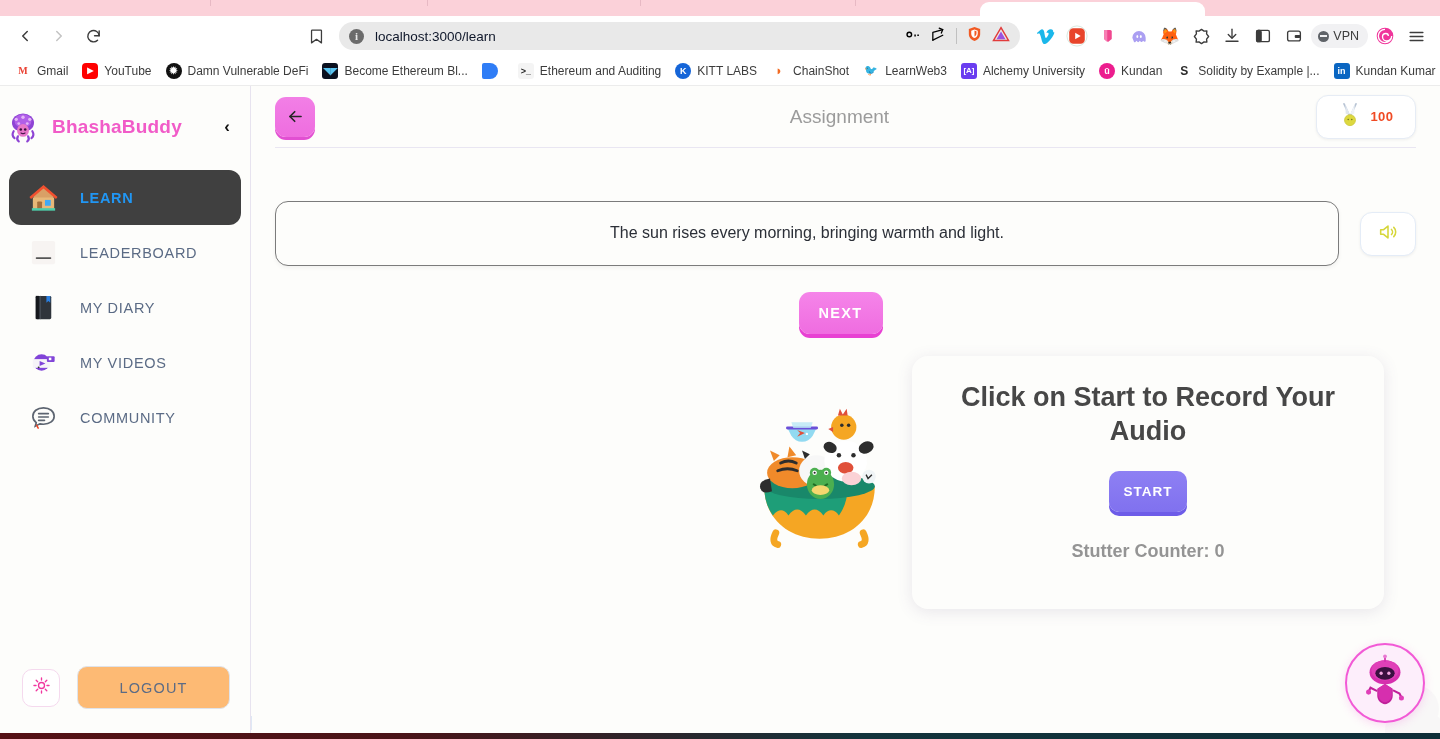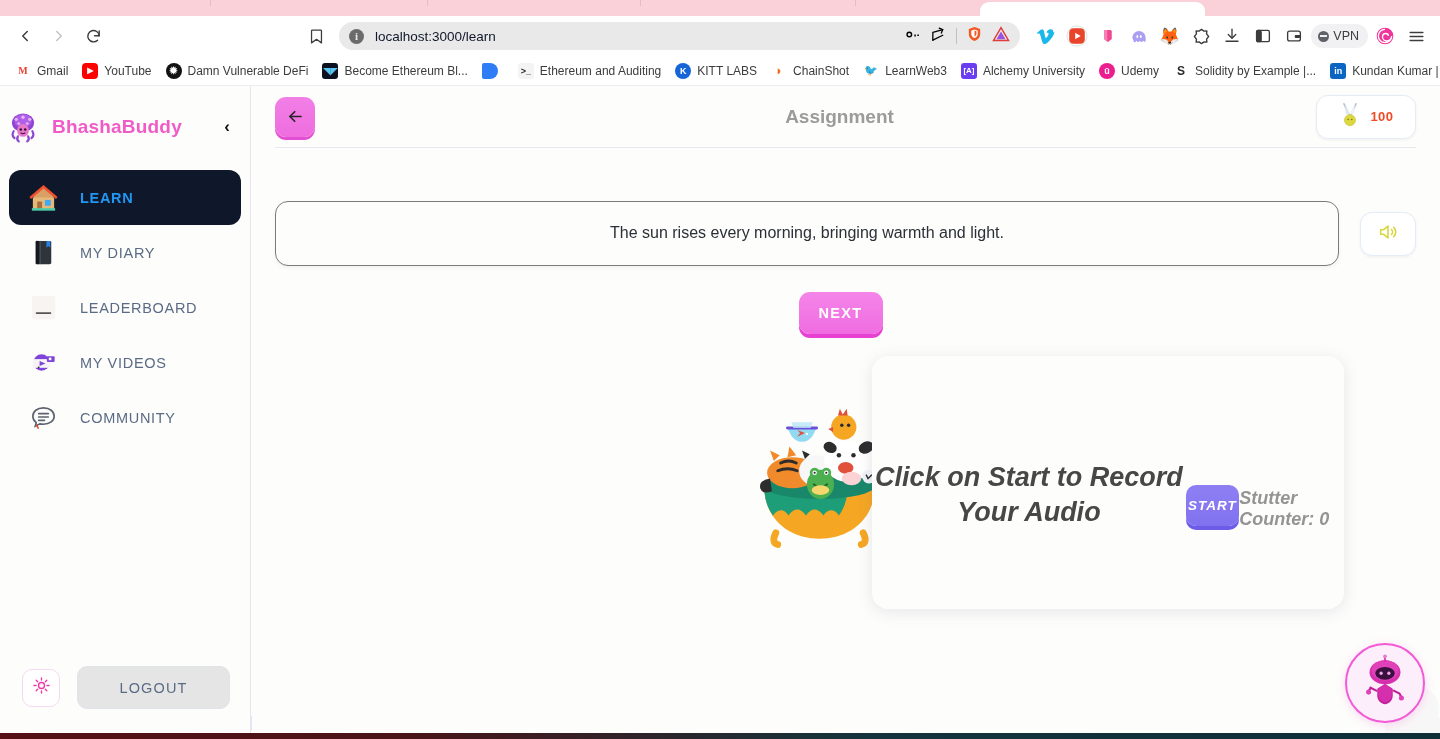--- a/index.html
+++ b/index.html
@@ -87,54 +87,54 @@
     font-size: 19px; font-weight: bold; color: #f15bc8; letter-spacing: .2px; flex: 1 1 auto;
   }
   .brand-collapse { font-size: 17px; color: #111; padding: 0 6px; font-weight: 600; }
 
   .nav { margin-top: 26px; display: flex; flex-direction: column; }
   .nav-item {
     display: flex; align-items: center; gap: 20px; height: 55px;
     margin: 0 9px; padding: 0 17px; border-radius: 12px; color: #5b6b85;
     font-size: 14.5px; letter-spacing: .7px; font-weight: 500;
   }
-  .nav-item.active { background: #0f172a; color: #2196f3; font-weight: 600; }
+  .nav-item.active { background: #404040; color: #2196f3; font-weight: 600; }
   .nav-ic { width: 34px; height: 34px; flex: 0 0 auto; display: flex; align-items: center; justify-content: center; }
 
   .sidebar-footer {
     margin-top: auto; display: flex; align-items: center; gap: 17px;
     padding: 0 20px 27px 22px;
   }
   .theme-toggle {
     width: 38px; height: 38px; border-radius: 10px; border: 1px solid #f5d9ee;
     display: flex; align-items: center; justify-content: center; background: #fff;
   }
   .logout-btn {
     flex: 1 1 auto; height: 43px; border-radius: 10px; border: 1px solid #dfe3ea;
-    background: #e5e5e5; display: flex; align-items: center; justify-content: center;
+    background: #fdba74; display: flex; align-items: center; justify-content: center;
     font-size: 14.5px; letter-spacing: 1.1px; color: #5b6b85; font-weight: 500;
   }
 
   
   .main { flex: 1 1 auto; height: 650px; position: relative; background: #fdfdfb; }
 
   .topbar {
     height: 62px; position: relative; display: flex; align-items: center;
     border-bottom: 1px solid #e9e6f2; margin: 0 24px;
   }
   .back-btn {
     width: 40px; height: 40px; border-radius: 11px;
     background: linear-gradient(#f27fe6, #ee6ddf);
     box-shadow: 0 3px 0 #e24fd2;
     display: flex; align-items: center; justify-content: center; color: #262626;
     margin-left: 0;
   }
   .page-title {
     position: absolute; left: 0; right: 12px; text-align: center;
-    font-size: 19px; color: #9b9b9b; font-weight: 700; pointer-events: none;
+    font-size: 19px; color: #9b9b9b; font-weight: 400; pointer-events: none;
   }
   .points-badge {
     margin-left: auto; height: 44px; min-width: 100px; border-radius: 12px;
     background: #fff; border: 1px solid #e6ecf5; box-shadow: 0 1px 3px rgba(0,0,0,.06);
     display: flex; align-items: center; justify-content: center; gap: 8px; padding: 0 16px;
   }
   .points-value { font-size: 13px; color: #f04a24; font-weight: 600; letter-spacing: .5px; }
 
   .content { padding: 0 24px; position: relative; height: 588px; }
 
@@ -156,23 +156,23 @@
     min-width: 84px; height: 42px; border-radius: 11px; padding: 0 18px;
     background: linear-gradient(#f585e9, #ef6ce0);
     box-shadow: 0 4px 0 #e840d3;
     display: flex; align-items: center; justify-content: center;
     color: #ffffff; font-size: 14.5px; font-weight: 600; letter-spacing: 1.3px;
   }
 
   .record-area { position: relative; margin-top: 18px; height: 280px; }
   .mascot-img { position: absolute; left: 462px; top: 45px; width: 165px; height: 165px; }
   .record-card {
-    position: absolute; left: 597px; top: 4px; width: 472px; height: 253px;
+    position: absolute; left: 637px; top: 4px; width: 472px; height: 253px;
     background: #fdfdfb; border-radius: 16px; box-shadow: 0 3px 16px rgba(90,80,120,.13);
-    display: flex; flex-direction: row; align-items: center; padding-top: 24px; font-style: italic;
+    display: flex; flex-direction: column; align-items: center; padding-top: 24px;
   }
   .record-title {
     font-size: 27px; font-weight: bold; color: #474747; text-align: center;
     line-height: 1.27; max-width: 420px;
   }
   .start-btn {
     margin-top: 22px; width: 78px; height: 41px; border-radius: 10px;
     background: linear-gradient(#8e80f3, #8071ef);
     box-shadow: 0 4px 0 #6d5ce8;
     display: flex; align-items: center; justify-content: center;
@@ -378,21 +378,21 @@
     <div class="bm">
         <span class="fav" style="background:#ffffff;color:#3a3a3a;font-size:11px;">🐦</span>
         <span>LearnWeb3</span>
       </div>
     <div class="bm">
         <span class="fav" style="background:#6a3df0;border-radius:3px;font-size:8px;">[A]</span>
         <span>Alchemy University</span>
       </div>
     <div class="bm">
         <span class="fav" style="background:#ec1d8e;border-radius:50%;font-size:9px;">ū</span>
-        <span>Udemy</span>
+        <span>Kundan</span>
       </div>
     <div class="bm">
         <span class="fav" style="background:#ffffff;color:#2b2b2b;font-size:12px;font-weight:bold;">S</span>
         <span>Solidity by Example |...</span>
       </div>
     <div class="bm">
         <span class="fav" style="background:#0a66c2;border-radius:3px;font-size:9px;">in</span>
         <span>Kundan Kumar | Linke...</span>
       </div>
 
@@ -434,37 +434,37 @@
               <rect x="17.5" y="18.5" width="6" height="6" fill="#3fa9f5"></rect>
               <rect x="4" y="27" width="24" height="2.6" fill="#4ecdaa"></rect>
             </svg>
           </span>
           <span>LEARN</span>
         </div>
 
         <div class="nav-item">
           <span class="nav-ic">
             <svg width="31" height="31" viewBox="0 0 32 32">
+              <rect x="4" y="4" width="24" height="24" rx="2" fill="#f7f4f2"></rect>
+              <rect x="8" y="21" width="16" height="1.7" rx=".8" fill="#555"></rect>
+            </svg>
+          </span>
+          <span>LEADERBOARD</span>
+        </div>
+
+        <div class="nav-item">
+          <span class="nav-ic">
+            <svg width="31" height="31" viewBox="0 0 32 32">
               <rect x="8" y="4" width="16" height="24" rx="1.5" fill="#2f343b"></rect>
               <rect x="8" y="4" width="3.2" height="24" fill="#14171c"></rect>
               <rect x="12.2" y="4" width="1" height="24" fill="#4a5058"></rect>
               <path d="M19 4h4v7l-2-1.7L19 11z" fill="#2b7fe0"></path>
             </svg>
           </span>
           <span>MY DIARY</span>
-        </div>
-
-        <div class="nav-item">
-          <span class="nav-ic">
-            <svg width="31" height="31" viewBox="0 0 32 32">
-              <rect x="4" y="4" width="24" height="24" rx="2" fill="#f7f4f2"></rect>
-              <rect x="8" y="21" width="16" height="1.7" rx=".8" fill="#555"></rect>
-            </svg>
-          </span>
-          <span>LEADERBOARD</span>
         </div>
 
         <div class="nav-item">
           <span class="nav-ic">
             <svg width="31" height="31" viewBox="0 0 32 32">
               <circle cx="14" cy="16" r="8.5" fill="#8144d8"></circle>
               <rect x="5" y="12.5" width="18" height="9" fill="#f5f3f8"></rect>
               <polygon points="12,14.5 18,17 12,19.5" fill="#8144d8"></polygon>
               <circle cx="11" cy="21" r="1" fill="#333"></circle>
               <rect x="19.5" y="9.5" width="8" height="6" rx="1" fill="#8144d8"></rect>

